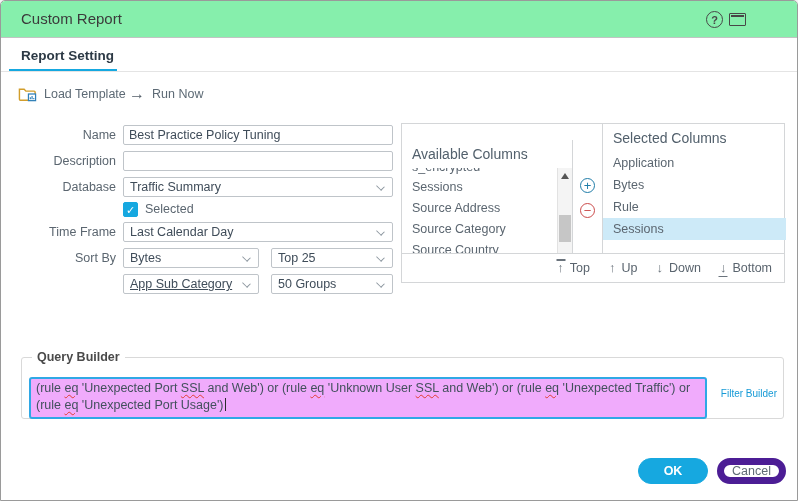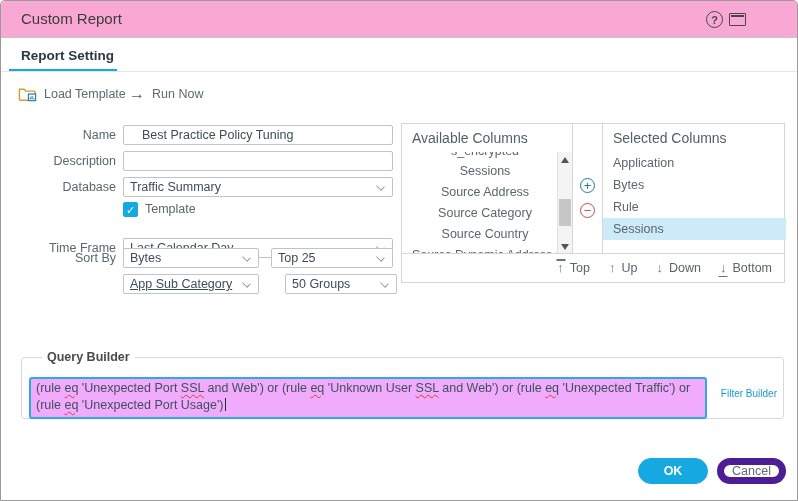--- a/index.html
+++ b/index.html
@@ -8,21 +8,21 @@
 
   .dialog {
     position:relative; width:798px; height:501px; background:#fff;
     border:1px solid #9a9a9a; border-radius:5px 5px 0 0; overflow:hidden;
     font-family:"Liberation Sans", sans-serif;
   }
 
   
   .titlebar {
     position:absolute; left:0; top:0; width:798px; height:37px;
-    background:#f9a8d4; border-bottom:1px solid #c3c3c3; border-radius:4px 4px 0 0;
+    background:#86efac; border-bottom:1px solid #c3c3c3; border-radius:4px 4px 0 0;
   }
   .titlebar .title {
     position:absolute; left:20px; top:0; line-height:36px;
     font-size:15px; color:#3b3b3b;
   }
   .help-icon {
     position:absolute; left:705px; top:10px; width:17px; height:17px;
     border:1.5px solid #474747; border-radius:50%;
     font-size:11px; font-weight:bold; color:#474747;
     display:flex; align-items:center; justify-content:center; cursor:pointer;
@@ -50,21 +50,21 @@
 
   
   .frow { position:absolute; left:0; width:400px; height:20px; }
   .frow .flabel {
     position:absolute; left:0; top:0; width:115px; text-align:right;
     font-size:12.5px; color:#5b6670; line-height:20px;
   }
   .tinput {
     position:absolute; top:0; height:20px; border:1px solid #bfc4c9; border-radius:2px;
     font-family:"Liberation Sans", sans-serif; font-size:12.5px; color:#3f4c59;
-    padding:0 18px; background:#fff; outline:none;
+    padding:0 5px; background:#fff; outline:none;
   }
   .select {
     position:absolute; top:0; height:20px; border:1px solid #bfc4c9; border-radius:2px;
     background:#fff; font-size:12.5px; color:#3f4c59; line-height:18px;
     padding:0 20px 0 6px; cursor:pointer; white-space:nowrap; overflow:hidden;
   }
   .chev {
     position:absolute; right:8px; top:5px; width:7px; height:7px;
     border-right:1.5px solid #8b959e; border-bottom:1.5px solid #8b959e;
     transform:rotate(45deg) scale(1,.75);
@@ -78,21 +78,21 @@
   .checkbox.checked { background:#16a8e0; border-color:#16a8e0; }
   .checkbox.checked span { visibility:visible; }
   .cb-label { position:absolute; left:144px; top:0; font-size:12.5px; color:#5b6670; line-height:19px; }
 
   
   .columns-box {
     position:absolute; left:400px; top:122px; width:384px; height:160px;
     border:1px solid #d4d6d8; background:#fff;
   }
   .panel-header { font-size:14px; color:#52606c; }
-  .avail-panel { position:absolute; left:0; top:0; width:171px; height:131px; border-right:1px solid #d4d6d8;text-align:center; }
+  .avail-panel { position:absolute; left:0; top:16px; width:171px; height:131px; border-right:1px solid #d4d6d8; }
   .avail-panel .panel-header { position:absolute; left:10px; top:6px; }
   .avail-list { position:absolute; left:0; top:28px; width:156px; height:103px; overflow:hidden; }
   .li { font-size:12.5px; color:#5b6670; padding-left:10px; line-height:21px; height:21px;
         white-space:nowrap; cursor:pointer; }
   .clip-top { height:9px; overflow:hidden; }
   .clip-top span { display:block; margin-top:-11px; line-height:20px; }
   .clip-bottom { height:10px; overflow:hidden; }
 
   .vscroll {
     position:absolute; right:0; top:28px; width:15px; height:103px;
@@ -124,21 +124,21 @@
   }
   .ord-btn { display:inline-flex; align-items:center; gap:6px; cursor:pointer;
              font-size:12.5px; color:#5a646e; }
   .ord-ico { position:relative; display:inline-block; font-size:13px; color:#6a737c; line-height:14px; }
   .ord-ico .bar { position:absolute; left:50%; transform:translateX(-50%); width:9px; height:1.5px; background:#6a737c; }
   .ord-ico .bar.bt { top:-2px; } .ord-ico .bar.bb { bottom:-2px; }
 
   
   fieldset.qb {
     position:absolute; left:20px; top:349px; width:763px; height:69px;
-    border:1px solid #d9d9d9; border-radius:3px; padding:0 16px;
+    border:1px solid #d9d9d9; border-radius:3px; padding:0 6px;
   }
   fieldset.qb legend {
     margin-left:4px; padding:0 5px; font-size:12.5px; font-weight:bold; color:#4a4a4a;
   }
   .query-box {
     position:absolute; left:7px; top:13px; width:678px; height:42px;
     border:2px solid #2fa8e5; border-radius:3px; padding:1px 5px;
     font-size:12.5px; line-height:17px; color:#42505c; background:#f0abfc;
     overflow:hidden; cursor:text;
   }
@@ -199,23 +199,23 @@
   </div>
   <div class="frow" style="top:176px;">
     <span class="flabel">Database</span>
     <div class="select" style="left:122px; width:270px;">
       <span>Traffic Summary</span>
       <span class="chev"></span>
     </div>
   </div>
   <div class="frow" style="top:199px;">
     <div class="checkbox checked"><span>✓</span></div>
-    <span class="cb-label">Template</span>
-  </div>
-  <div class="frow" style="top:221px;margin-top:16px;">
+    <span class="cb-label">Selected</span>
+  </div>
+  <div class="frow" style="top:221px;">
     <span class="flabel">Time Frame</span>
     <div class="select" style="left:122px; width:270px;">
       <span>Last Calendar Day</span>
       <span class="chev"></span>
     </div>
   </div>
   <div class="frow" style="top:247px;">
     <span class="flabel">Sort By</span>
     <div class="select" style="left:122px; width:136px;">
       <span>Bytes</span>
@@ -224,21 +224,21 @@
     <div class="select" style="left:270px; width:122px;">
       <span>Top 25</span>
       <span class="chev"></span>
     </div>
   </div>
   <div class="frow" style="top:273px;">
     <div class="select" style="left:122px; width:136px;text-decoration:underline;">
       <span>App Sub Category</span>
       <span class="chev"></span>
     </div>
-    <div class="select" style="left:284px; width:112px;">
+    <div class="select" style="left:270px; width:122px;">
       <span>50 Groups</span>
       <span class="chev"></span>
     </div>
   </div>
 
   <div class="columns-box">
     <div class="avail-panel">
       <div class="panel-header">Available Columns</div>
       <div class="avail-list">
         <div class="li clip-top">

